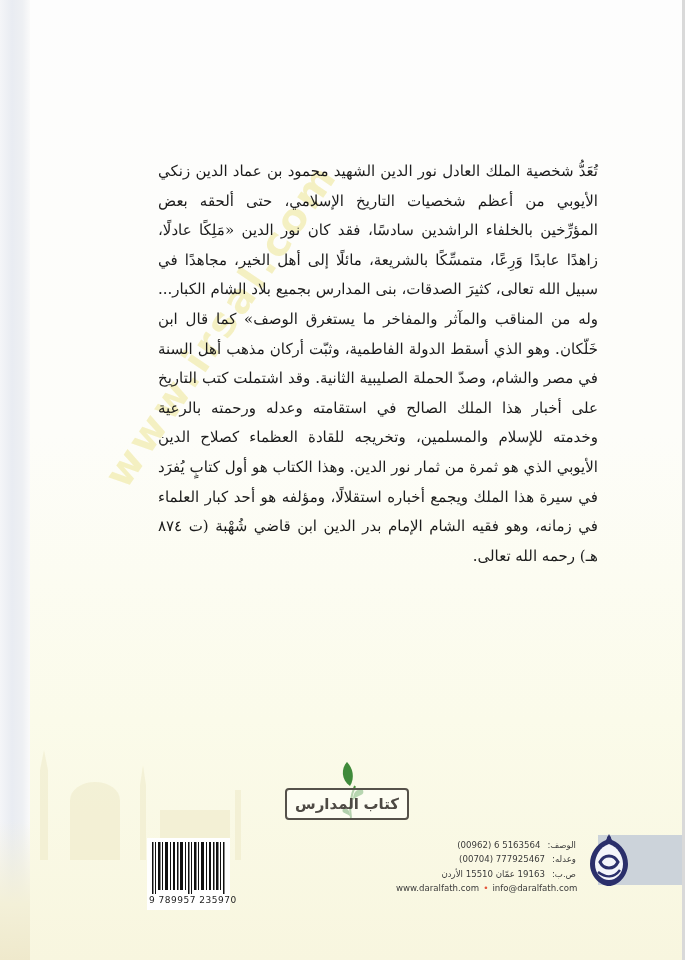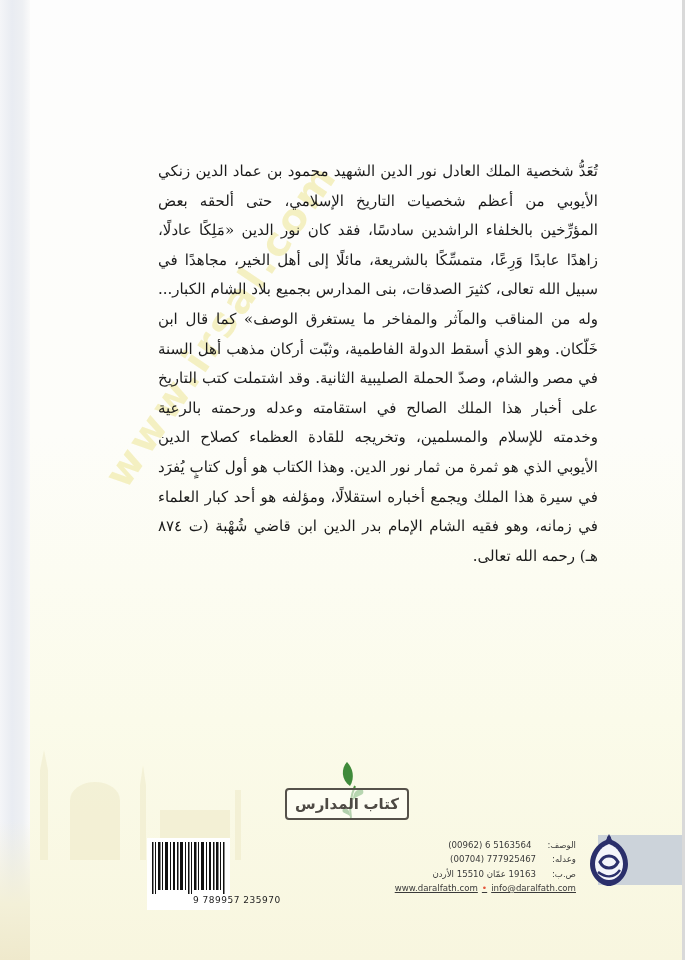--- a/index.html
+++ b/index.html
@@ -54,31 +54,31 @@
     }
     .stamp-leaf { position: absolute; left: 50px; top: 0; width: 30px; height: 60px; }
     .barcode {
       position: absolute; left: 147px; top: 838px; width: 83px; height: 72px;
       background: #fff;
     }
     .barcode-bars { position: absolute; left: 5px; top: 4px; width: 74px; height: 52px; }
     .barcode-digits {
       position: absolute; left: 2px; top: 57px; width: 80px;
       font-family: "DejaVu Sans", sans-serif; font-size: 9px;
-      letter-spacing: 0.5px; color: #222; white-space: nowrap; margin-left: 44px;
+      letter-spacing: 0.5px; color: #222; white-space: nowrap;
     }
     .contact {
       position: absolute; left: 396px; top: 838px; width: 180px;
       font-family: "DejaVu Sans", sans-serif; font-size: 8.6px; color: #3a3a3a;
       line-height: 14.3px;
     }
-    .contact-row { display: flex; justify-content: flex-end; gap: 16px; white-space: nowrap; }
+    .contact-row { display: flex; justify-content: flex-end; gap: 7px; white-space: nowrap; }
     .contact-row .lbl { direction: rtl; }
     .contact-row .val { direction: ltr; unicode-bidi: embed; }
-    .web-row { display: flex; justify-content: flex-end; gap: 4px; white-space: nowrap; text-decoration: underline; }
+    .web-row { display: flex; justify-content: space-between; gap: 4px; white-space: nowrap; }
     .dot { color: #e4573c; font-size: 9px; }
     .publisher-band {
       position: absolute; left: 598px; top: 835px; width: 84px; height: 50px;
       background: #ccd3da;
     }
     .publisher-logo { position: absolute; left: 588px; top: 832px; width: 42px; height: 56px; }
   </style>
 </head>
 <body>
 

